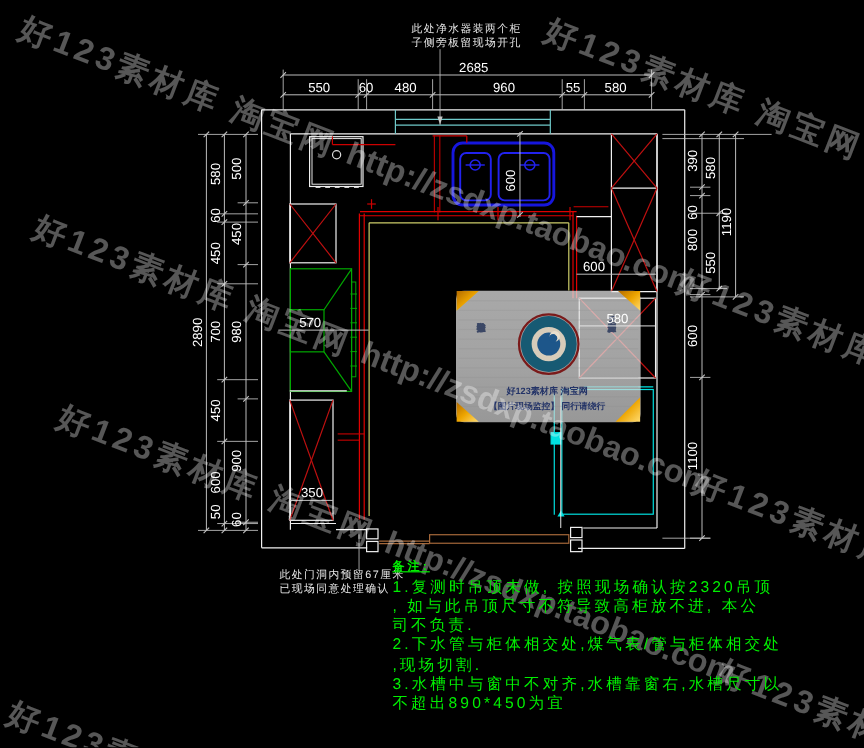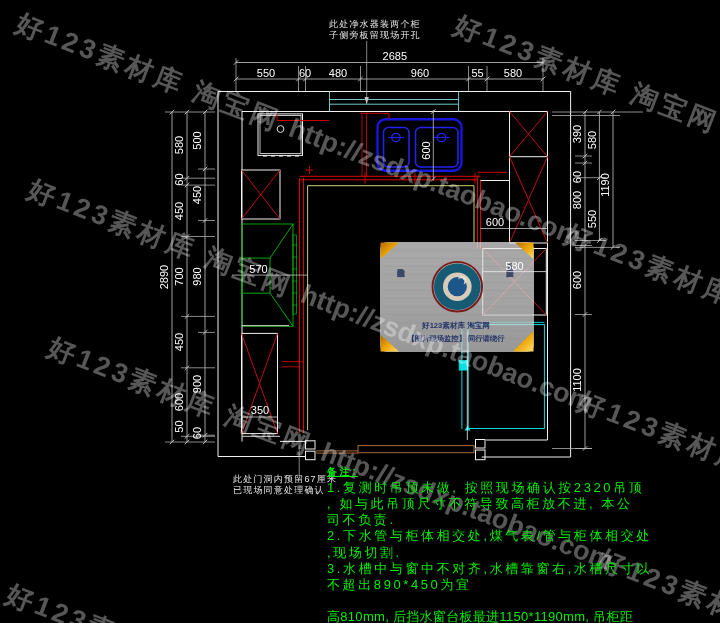--- a/index.html
+++ b/index.html
@@ -344,18 +344,18 @@
 
 <div class="wm" style="left:460px;top:12px;"><span class="cj">好123素材库 淘宝网 </span>http://zsdxp.taobao.com</div>
 <div class="wm" style="left:22px;top:10px;"><span class="cj">好123素材库 淘宝网 </span>http://zsdxp.taobao.com</div>
 <div class="wm" style="left:571px;top:221px;"><span class="cj">好123素材库 淘宝网</span></div>
 <div class="wm" style="left:34px;top:176px;"><span class="cj">好123素材库 淘宝网 </span>http://zsdxp.taobao.com</div>
 <div class="wm" style="left:584px;top:388px;"><span class="cj">好123素材库 淘宝网</span></div>
 <div class="wm" style="left:54px;top:334px;"><span class="cj">好123素材库 淘宝网 </span>http://zsdxp.taobao.com</div>
 <div class="wm" style="left:604px;top:546px;"><span class="cj">好123素材库 淘宝网</span></div>
 <div class="wm" style="left:12px;top:581px;"><span class="cj">好123素材库 淘宝网</span></div>
 
-<div class="note" style="left:329px;top:19px;">此处净水器装两个柜<br>子侧旁板留现场开孔</div>
+<div class="note" style="left:343px;top:19px;">此处净水器装两个柜<br>子侧旁板留现场开孔</div>
 
 <div class="note" style="left:233px;top:474px;">此处门洞内预留67厘米<br>已现场同意处理确认</div>
 
-<div class="gnotes"><span class="h">备注:</span><br>1.复测时吊顶未做, 按照现场确认按2320吊顶<br>, 如与此吊顶尺寸不符导致高柜放不进, 本公<br>司不负责.<br>2.下水管与柜体相交处,煤气表/管与柜体相交处<br>,现场切割.<br>3.水槽中与窗中不对齐,水槽靠窗右,水槽尺寸以<br>不超出890*450为宜<br><br><span class="m">高810mm, 后挡水窗台板最进1150*1190mm, 吊柜距</span></div>
+<div class="gnotes"><span class="h">备注:</span><br>1.复测时吊顶未做, 按照现场确认按2320吊顶<br>, 如与此吊顶尺寸不符导致高柜放不进, 本公<br>司不负责.<br>2.下水管与柜体相交处,煤气表/管与柜体相交处<br>,现场切割.<br>3.水槽中与窗中不对齐,水槽靠窗右,水槽尺寸以<br>不超出890*450为宜<br><br></div>
 </div>
 
 </body></html>

